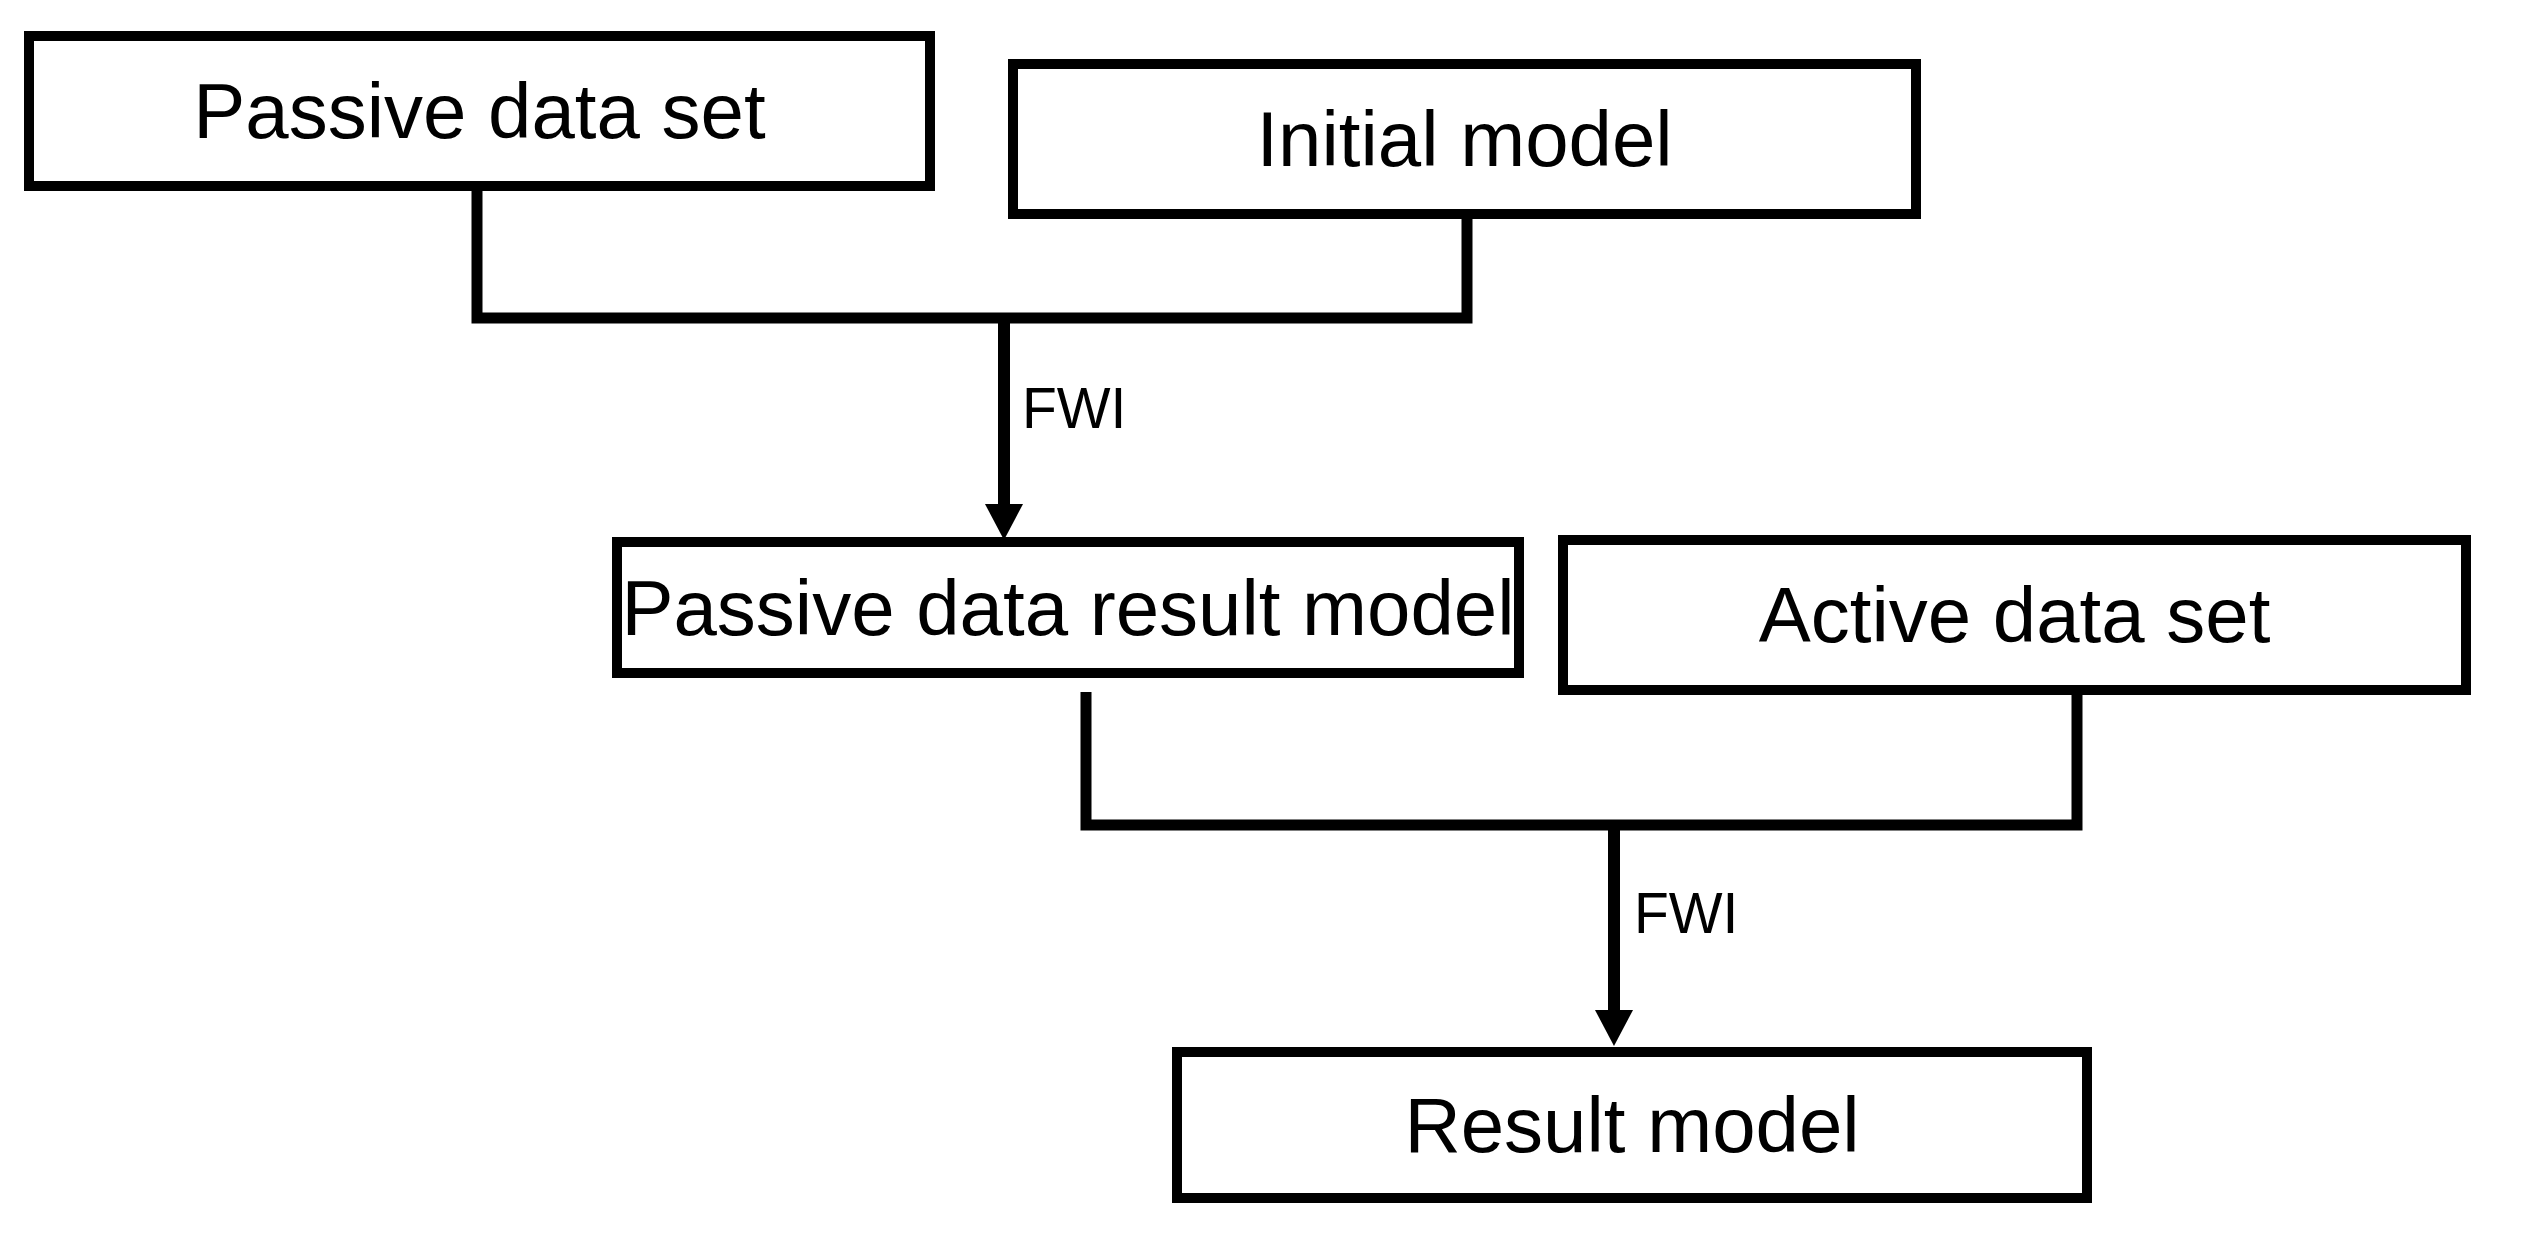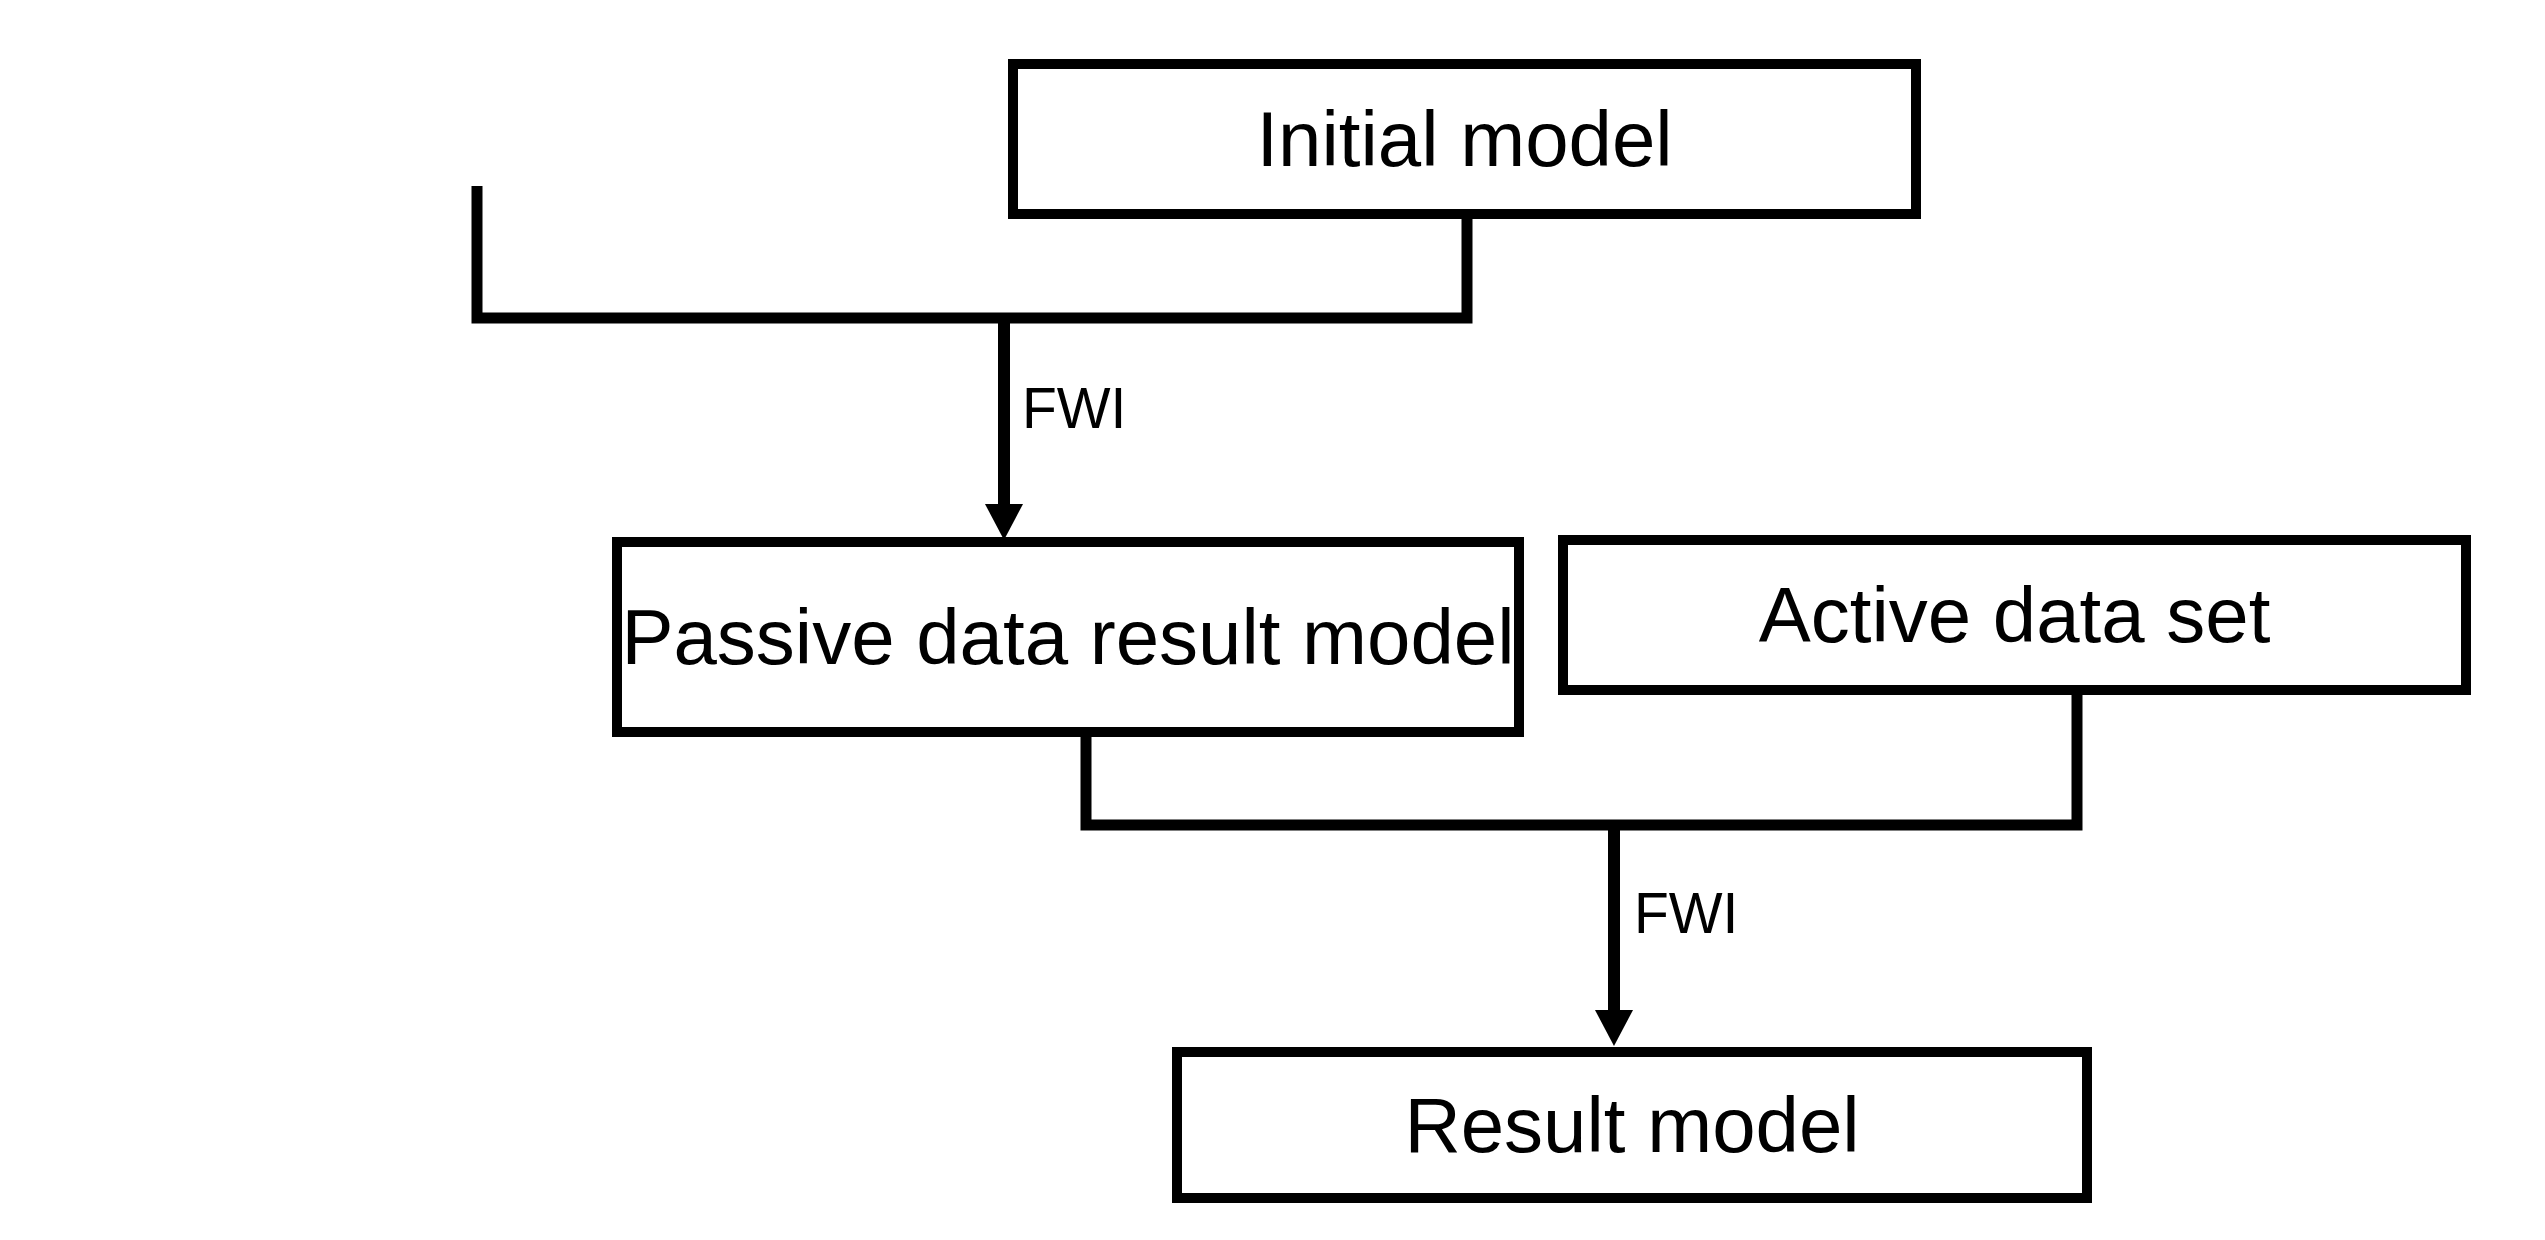--- a/index.html
+++ b/index.html
@@ -54,21 +54,21 @@
   }
   .edge-label {
     position: absolute;
     font-size: 57px;
     line-height: 78px;
     white-space: nowrap;
     color: var(--text, #000000);
   }
   #node-passive-data-set        { left: 24px;   top: 31px;   width: 911px; height: 160px; }
   #node-initial-model           { left: 1008px; top: 31px;   width: 913px; height: 160px; margin-top: 28px; }
-  #node-passive-data-result     { left: 612px;  top: 537px;  width: 912px; height: 200px; }
+  #node-passive-data-result     { left: 612px;  top: 537px;  width: 912px; height: 141px; }
   #node-active-data-set         { left: 1558px; top: 535px;  width: 913px; height: 160px; }
   #node-result-model            { left: 1172px; top: 1047px; width: 920px; height: 156px; }
   #edge-label-1 { left: 1022px; top: 369px; }
   #edge-label-2 { left: 1634px; top: 874px; }
 </style>
 </head>
 <body>
 
 <div class="stage" style="--bg: #ffffff; --line: #000000; --text: #000000;">
 
@@ -76,20 +76,23 @@
 
     <path d="M477,186 L477,318 L1467,318 L1467,186"></path>
     <line class="shaft" x1="1004" y1="318" x2="1004" y2="508"></line>
     <polygon points="1004,540 985,504 1023,504"></polygon>
 
     <path d="M1086,692 L1086,825 L2077,825 L2077,690"></path>
     <line class="shaft" x1="1614" y1="825" x2="1614" y2="1012"></line>
     <polygon points="1614,1046 1595,1010 1633,1010"></polygon>
   </svg>
 
+  <div class="node" id="node-passive-data-set">
+    <span>Passive data set</span>
+  </div>
 
   <div class="node" id="node-initial-model">
     <span>Initial model</span>
   </div>
 
   <div class="node" id="node-passive-data-result">
     <span>Passive data result model</span>
   </div>
 
   <div class="node" id="node-active-data-set">

